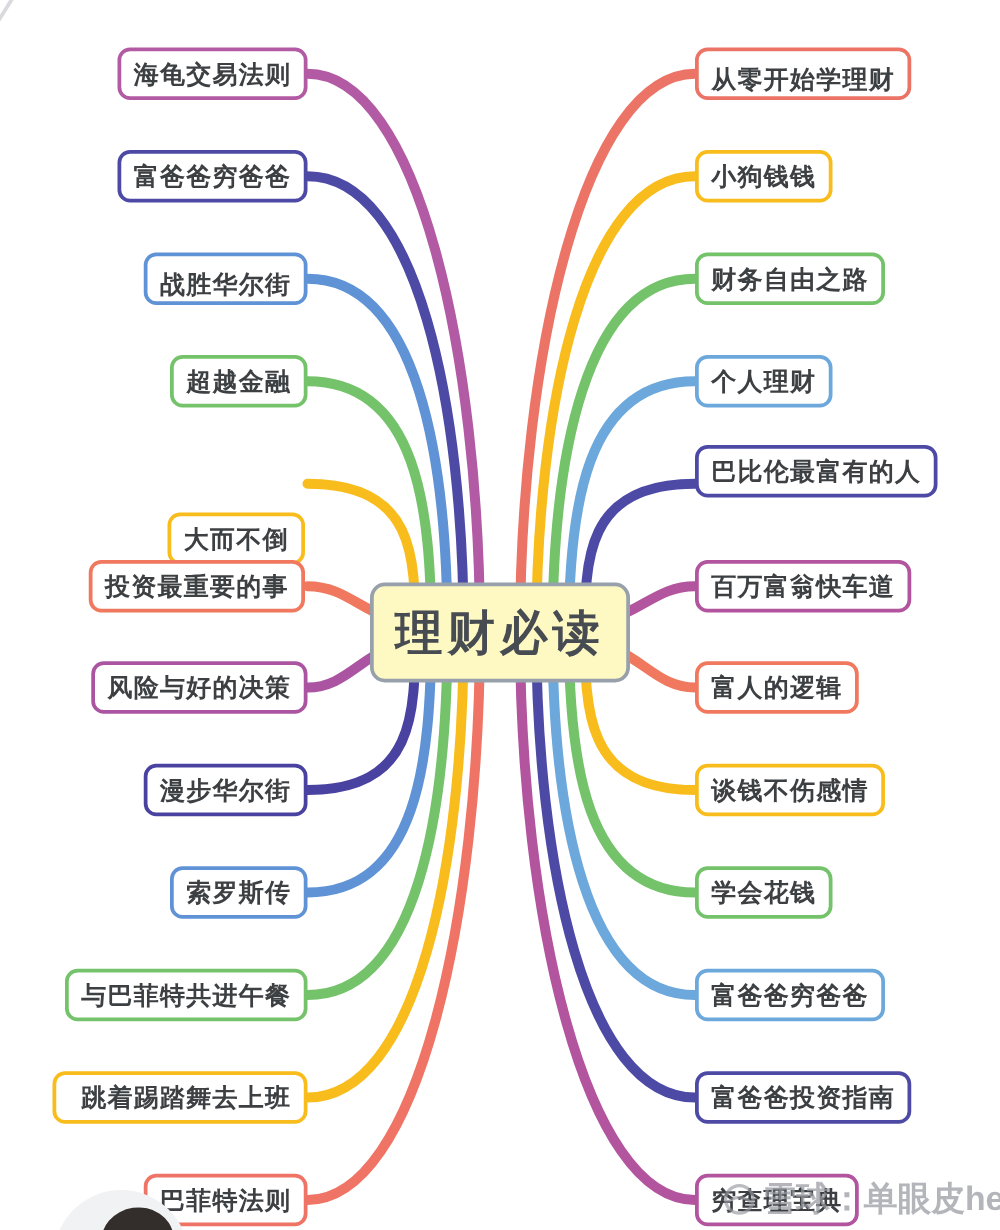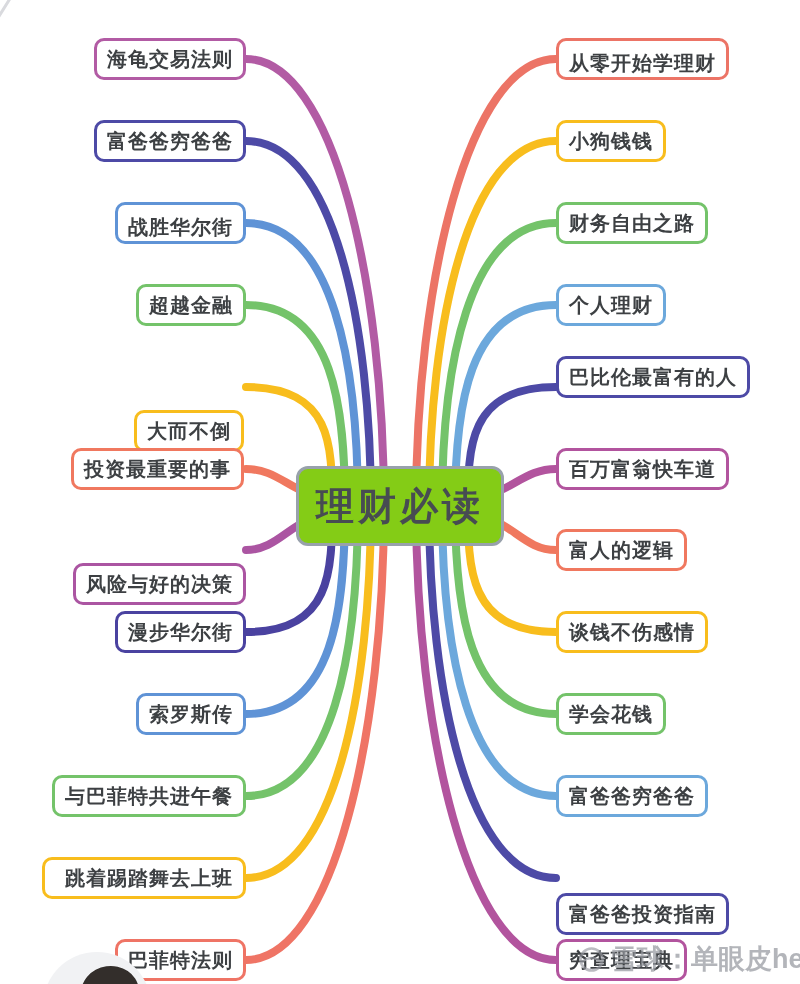--- a/index.html
+++ b/index.html
@@ -9,21 +9,21 @@
   }
   #branches{position:absolute;left:0;top:0;z-index:1;}
   #branches path{fill:none;stroke-width:8;stroke-linecap:round;}
   .node{
     position:absolute;z-index:2;display:inline-flex;align-items:center;justify-content:center;
     height:36px;padding:0 10px;border:3px solid #888;border-radius:10px;background:#ffffff;
     font-size:20px;font-weight:600;color:#3d4043;white-space:nowrap;letter-spacing:1px;
   }
   #center-node{
     position:absolute;z-index:3;left:296px;top:466px;width:202px;height:74px;
-    border:3px solid #0c4a6e;border-radius:12px;background:#84cc16;
+    border:3px solid #0c4a6e;border-radius:12px;background:#fef9c3;
     display:flex;align-items:center;justify-content:center;
     font-size:38px;font-weight:700;color:#474c52;letter-spacing:4px;
   }
   #avatar{
     position:absolute;z-index:4;left:43px;top:952px;width:108px;height:108px;border-radius:50%;
     background:#f1f2f4;overflow:hidden;
   }
   #avatar .hair{
     position:absolute;left:38px;top:14px;width:58px;height:52px;border-radius:50% 50% 46% 46%;
     background:#332e2b;transform:rotate(-8deg);
@@ -82,21 +82,21 @@
       </div>
       <div class="node" style="top: 284px; right: 554px; border-color: rgb(116, 195, 106);">
         <span>超越金融</span>
       </div>
       <div class="node" style="top: 366px; right: 556px; border-color: rgb(248, 189, 29); margin-top: 44px;">
         <span>大而不倒</span>
       </div>
       <div class="node" style="top: 448px; right: 556px; border-color: rgb(240, 120, 95); text-align: right;">
         <span>投资最重要的事</span>
       </div>
-      <div class="node" style="top: 529px; right: 554px; border-color: rgb(171, 85, 162); margin-top: 34px;">
+      <div class="node" style="top: 529px; right: 554px; border-color: rgb(171, 85, 162);">
         <span>风险与好的决策</span>
       </div>
       <div class="node" style="top: 611px; right: 554px; border-color: rgb(74, 66, 160);">
         <span>漫步华尔街</span>
       </div>
       <div class="node" style="top: 693px; right: 554px; border-color: rgb(95, 147, 214);">
         <span>索罗斯传</span>
       </div>
       <div class="node" style="top: 775px; right: 554px; border-color: rgb(116, 195, 106);">
         <span>与巴菲特共进午餐</span>
@@ -130,21 +130,21 @@
       </div>
       <div class="node" style="top: 611px; left: 556px; border-color: rgb(248, 189, 29);">
         <span>谈钱不伤感情</span>
       </div>
       <div class="node" style="top: 693px; left: 556px; border-color: rgb(116, 195, 106);">
         <span>学会花钱</span>
       </div>
       <div class="node" style="top: 775px; left: 556px; border-color: rgb(108, 168, 220); text-align: center;">
         <span>富爸爸穷爸爸</span>
       </div>
-      <div class="node" style="top: 857px; left: 556px; border-color: rgb(77, 74, 166); margin-top: 36px;">
+      <div class="node" style="top: 857px; left: 556px; border-color: rgb(77, 74, 166);">
         <span>富爸爸投资指南</span>
       </div>
       <div class="node" style="top: 939px; left: 556px; border-color: rgb(178, 84, 158);">
         <span>穷查理宝典</span>
       </div>
     </div>
 
   <div id="center-node" style="border-color: rgb(152, 161, 171); color: rgb(71, 76, 82);">
     <span>理财必读</span>
   </div>

